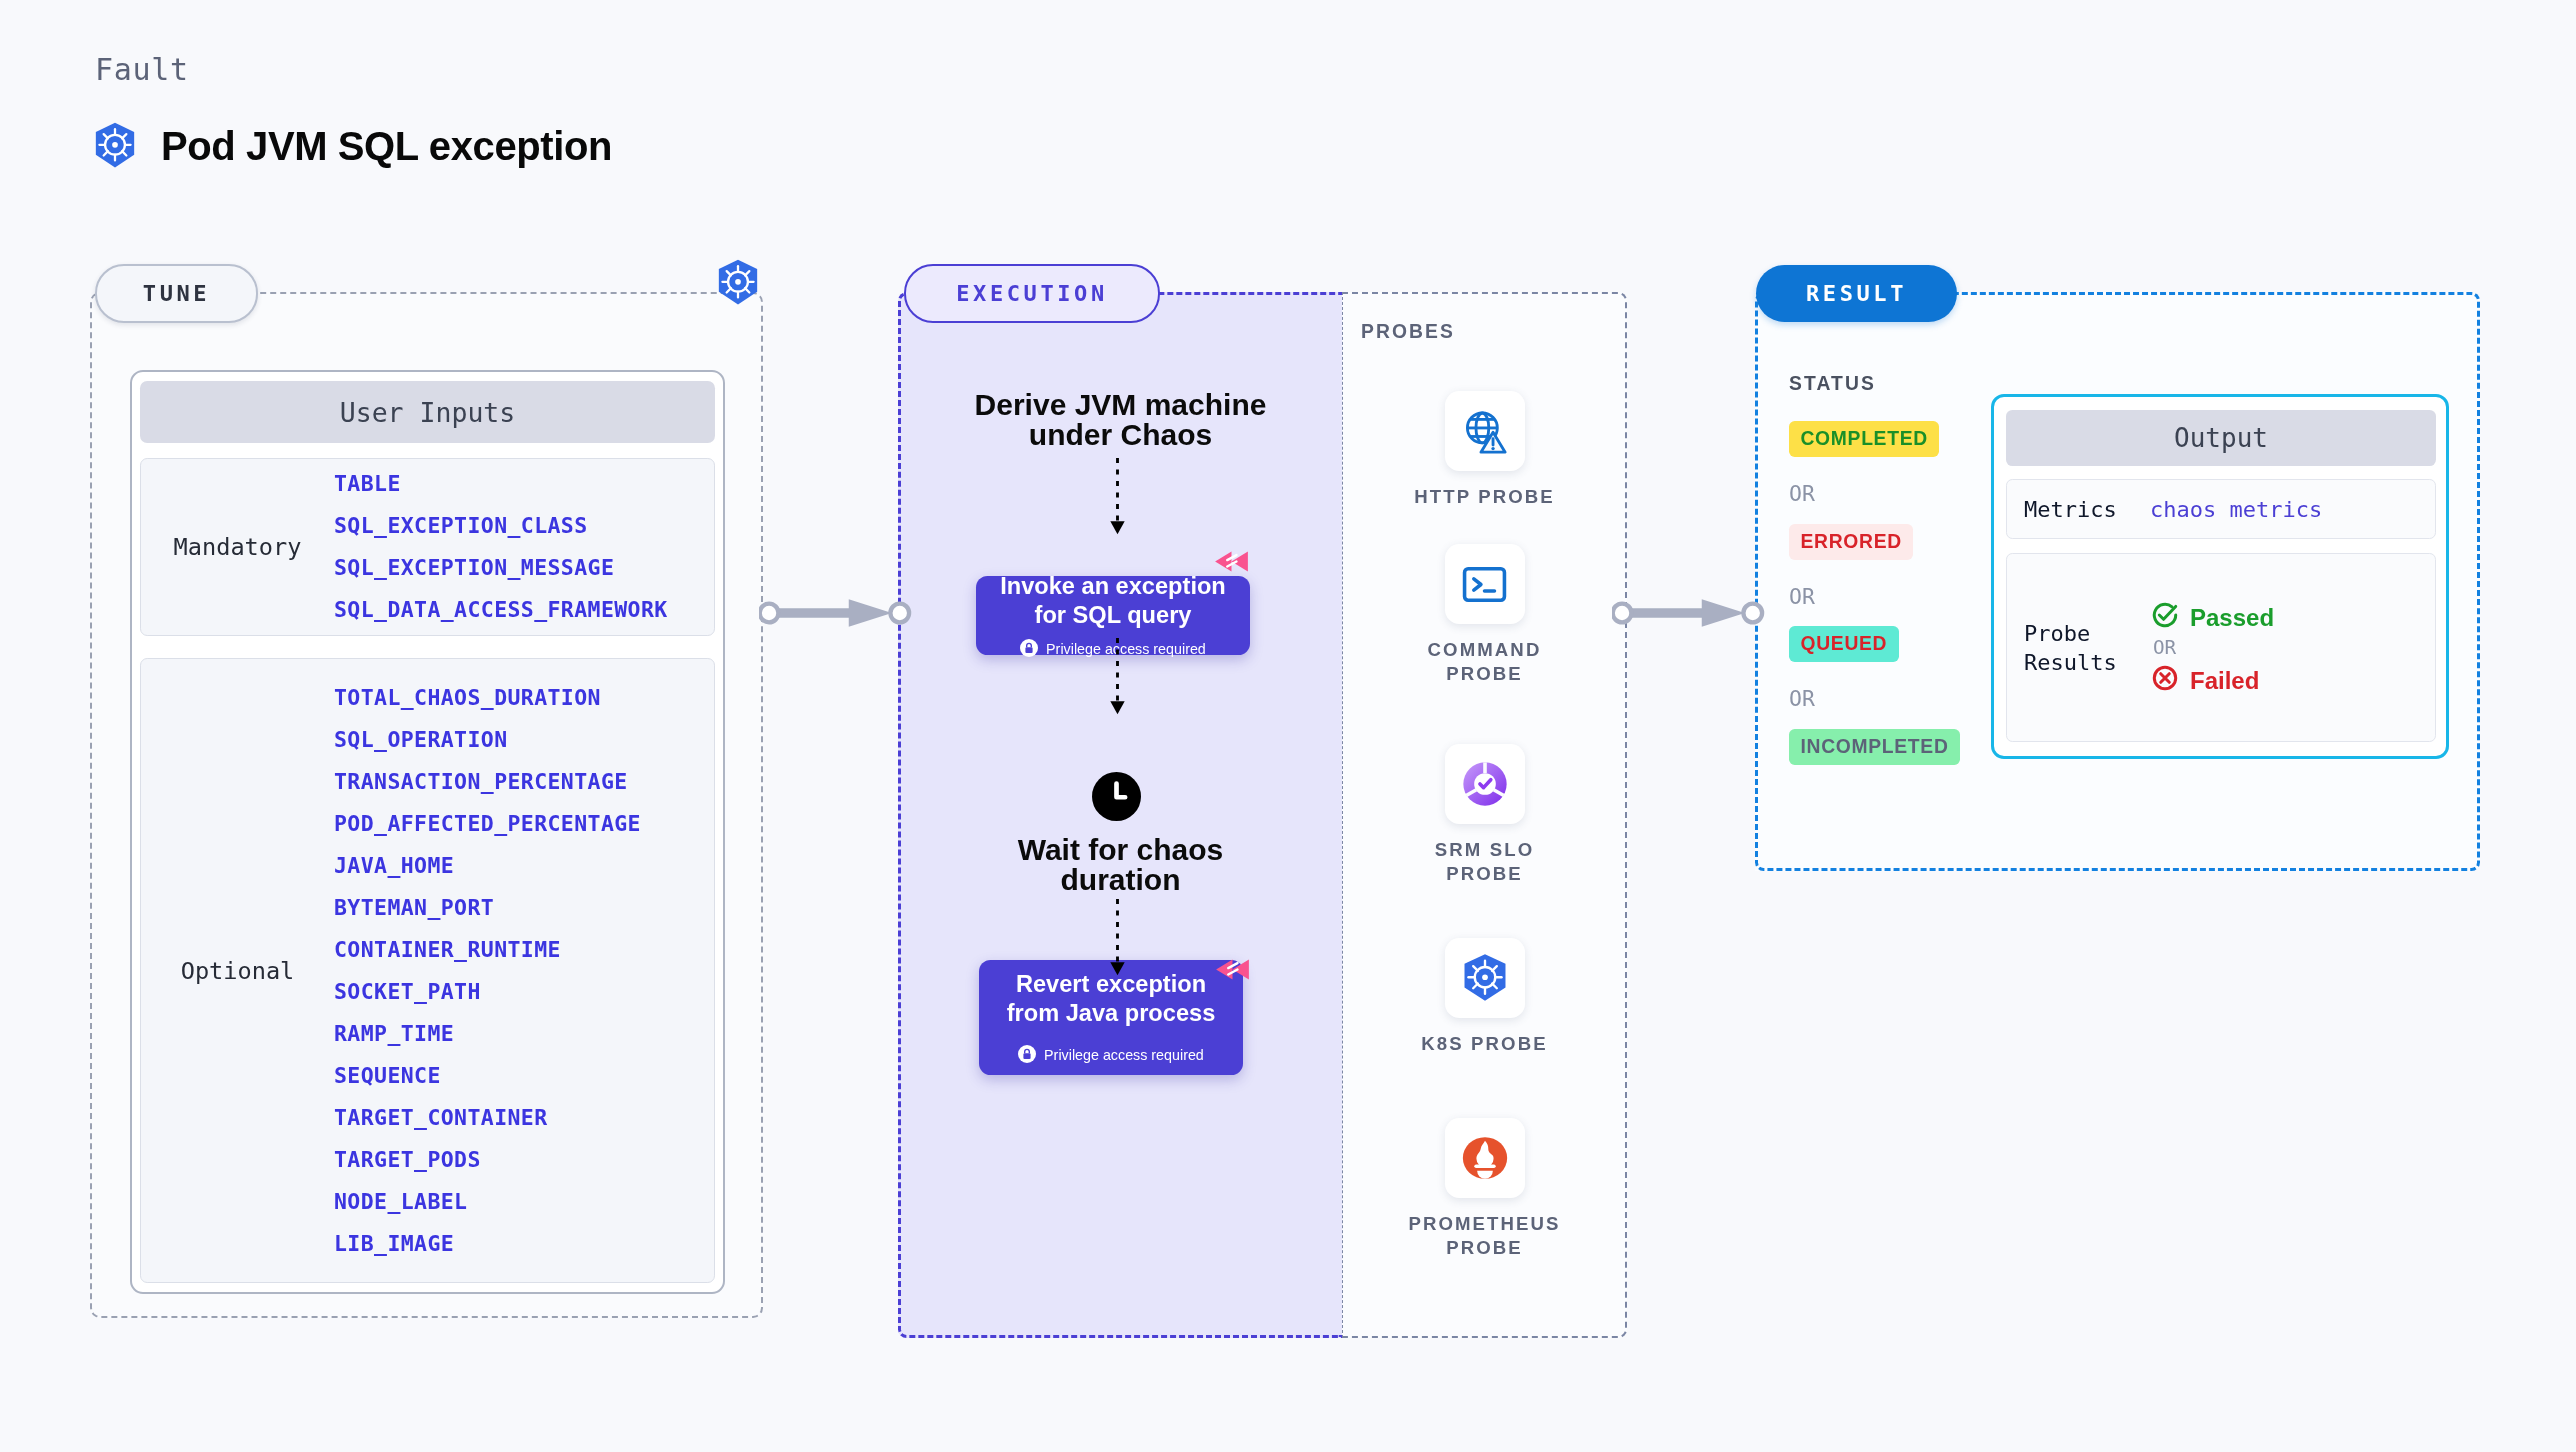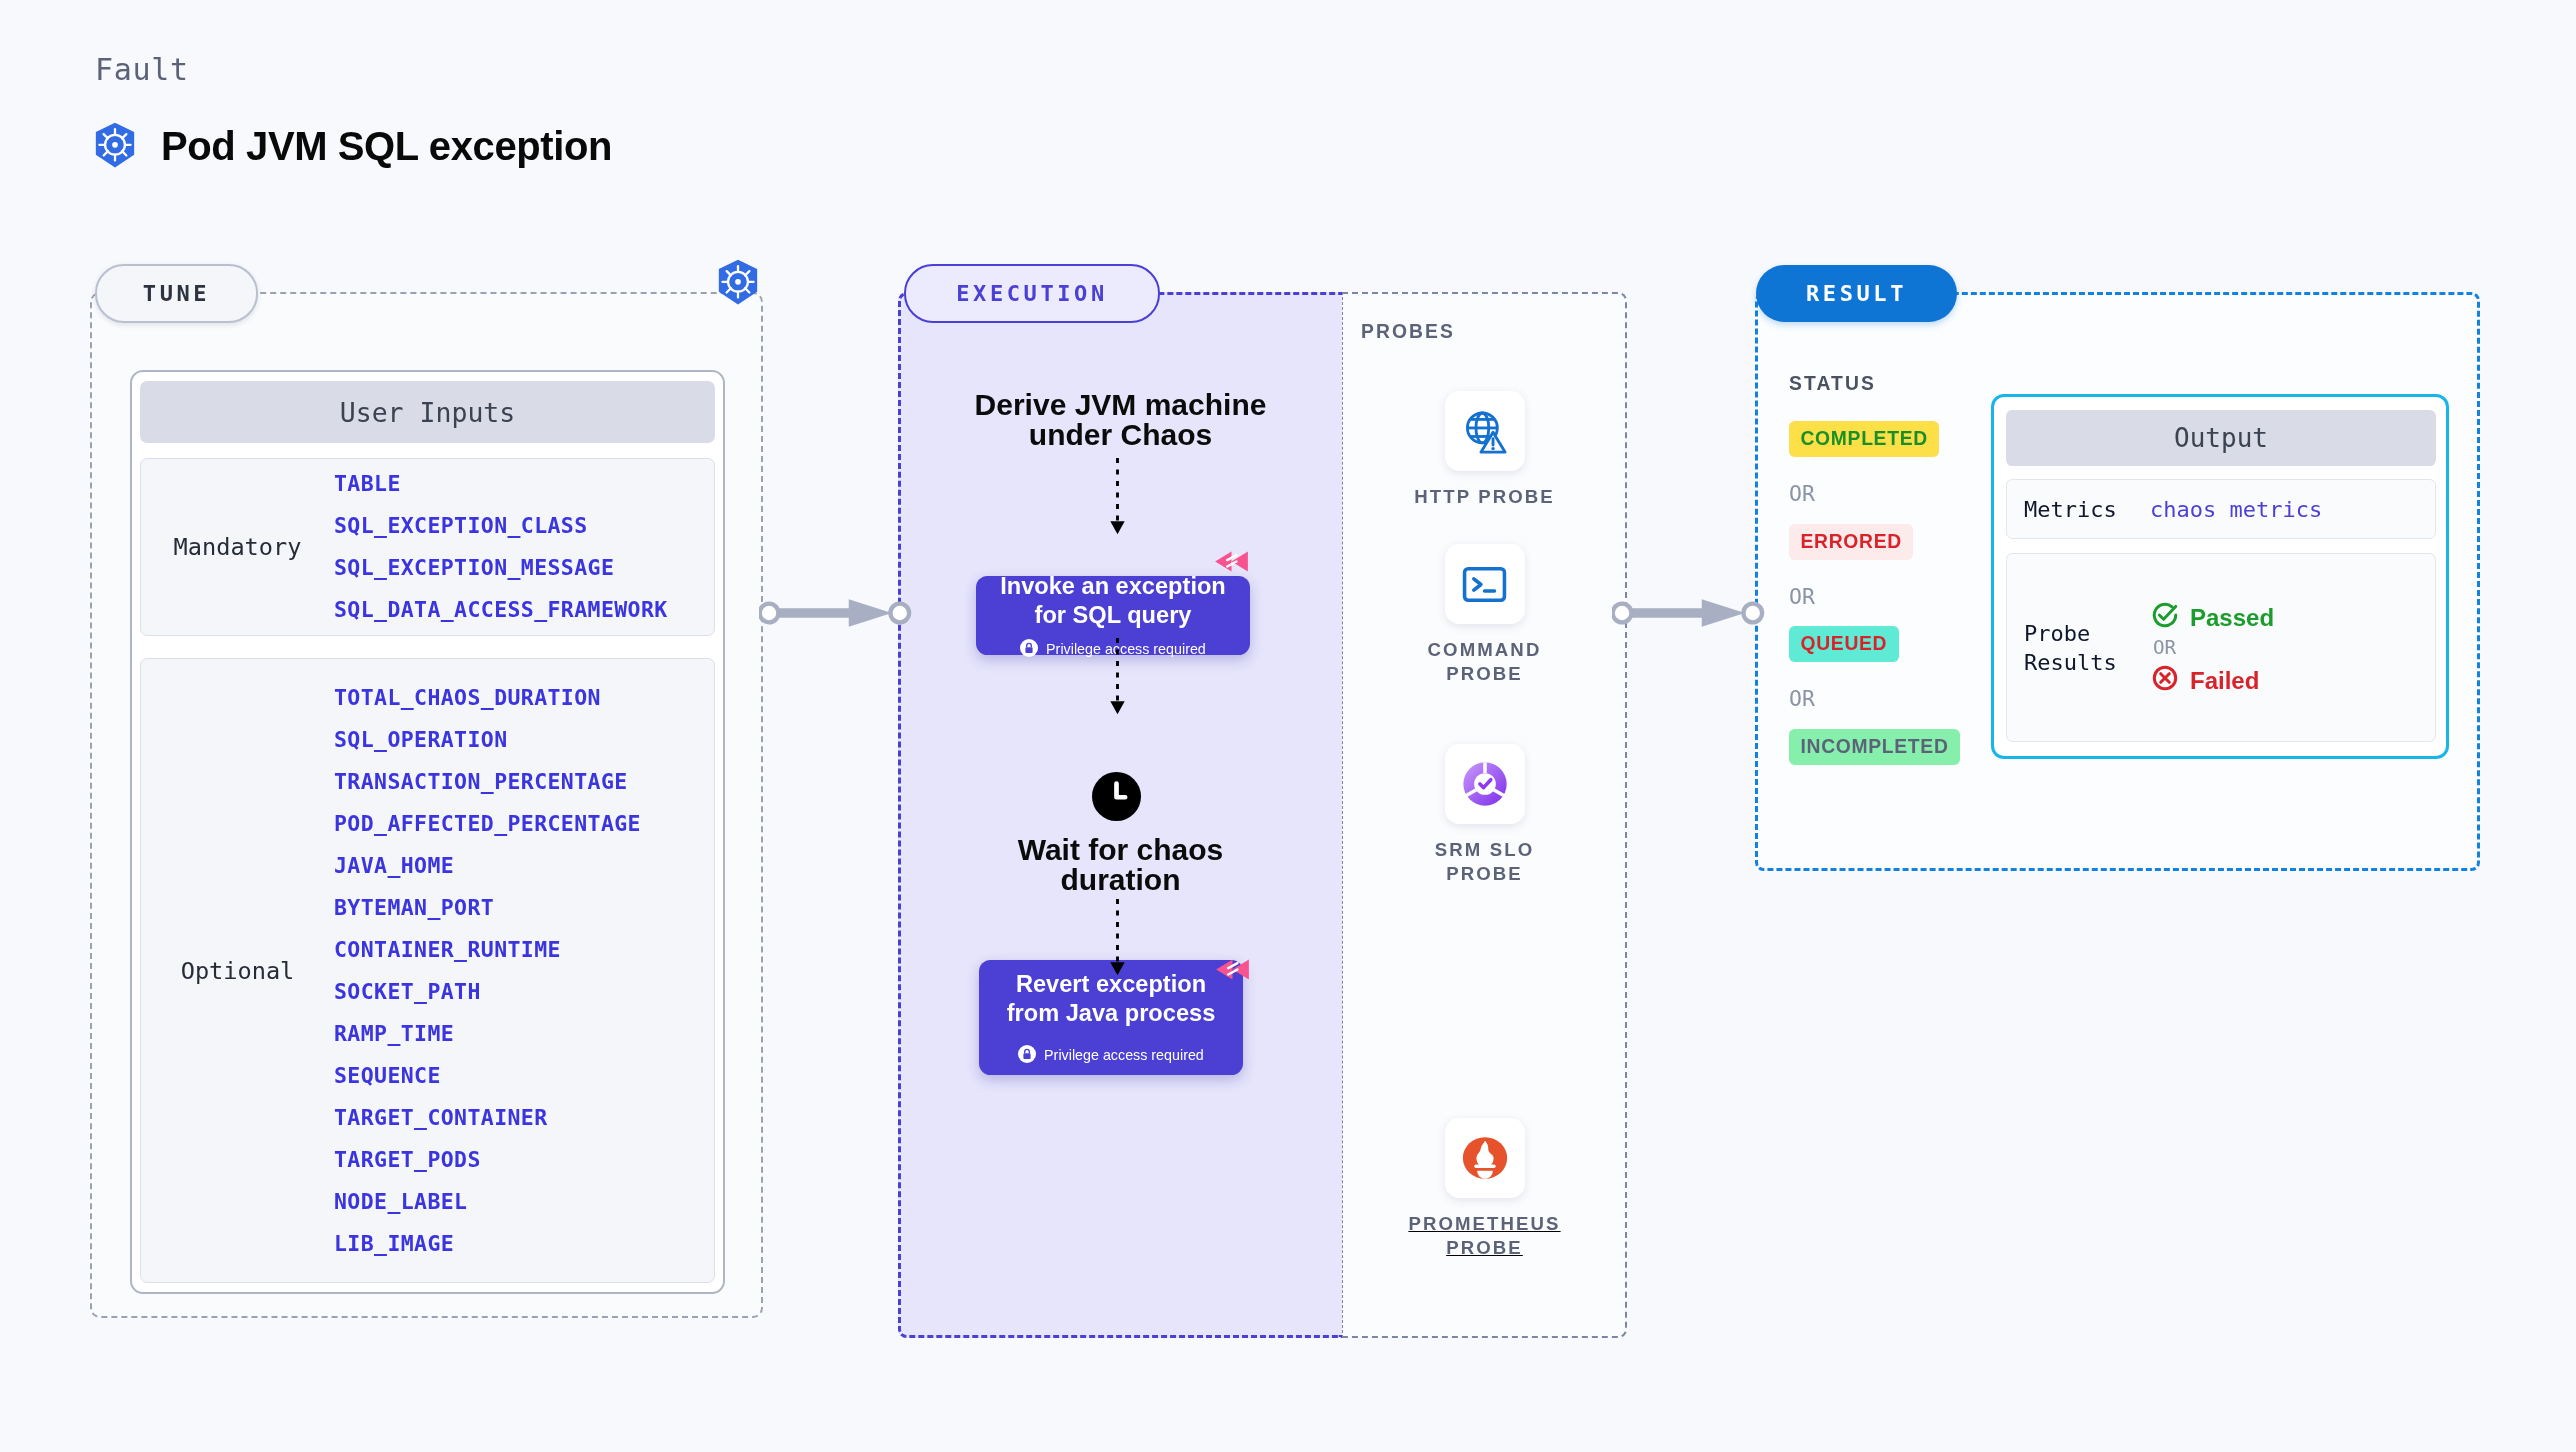--- a/index.html
+++ b/index.html
@@ -392,22 +392,42 @@
         <circle cx="36" cy="36" r="15" fill="#ffffff"></circle>
         <path d="M36 6 V21" stroke="#fbfcfe" stroke-width="5"></path>
         <path d="M10 52 L24 44" stroke="#fbfcfe" stroke-width="5"></path>
         <path d="M62 52 L48 44" stroke="#fbfcfe" stroke-width="5"></path>
         <path d="M29 36 L34 41 L44 30" stroke="#8e3bf0" stroke-width="5" fill="none" stroke-linecap="round" stroke-linejoin="round"></path>
       </svg>
     </div>
     <div class="probe-name">SRM  SLO<br>PROBE</div>
   </div>
 
-
-  <div class="probe-item" style="left:1342px; top:1118px;text-decoration:underline;">
+  <div class="probe-item" style="left:1342px; top:938px;">
+    <div class="probe-tile">
+      <svg width="52" height="52" viewBox="0 0 62 66">
+        <polygon points="31,3 57,15 57,45 31,62 5,45 5,15" fill="#326ce5"></polygon>
+        <g stroke="#fff" stroke-width="3" fill="none" stroke-linecap="round">
+          <circle cx="31" cy="32" r="13"></circle>
+          <line x1="31" y1="11" x2="31" y2="19"></line>
+            <line x1="31" y1="45" x2="31" y2="53"></line>
+          <line x1="10" y1="32" x2="18" y2="32"></line>
+            <line x1="44" y1="32" x2="52" y2="32"></line>
+          <line x1="16" y1="18" x2="22" y2="24"></line>
+            <line x1="40" y1="40" x2="46" y2="46"></line>
+          <line x1="46" y1="18" x2="40" y2="24"></line>
+            <line x1="22" y1="40" x2="16" y2="46"></line>
+        </g>
+        <circle cx="31" cy="32" r="3.6" fill="#fff"></circle>
+      </svg>
+    </div>
+    <div class="probe-name">K8S  PROBE</div>
+  </div>
+
+  <div class="probe-item" style="left:1342px; top:1118px;">
     <div class="probe-tile">
       <svg width="50" height="50" viewBox="0 0 70 70">
         <ellipse cx="35" cy="35" rx="31" ry="29" fill="#e6522c"></ellipse>
         <path d="M35 11 c7 8 3 12 6 16 c3 4 6 3 6 9 a12 12 0 0 1 -24 0 c0 -7 5 -8 6 -14 c1 -5 4 -7 6 -11 z" fill="#fff"></path>
         <rect x="20" y="44" width="30" height="5" rx="2.5" fill="#fff"></rect>
         <path d="M24 53 h22 a11 11 0 0 1 -22 0 z" fill="#fff"></path>
       </svg>
     </div>
     <div class="probe-name">PROMETHEUS<br>PROBE</div>
   </div>

